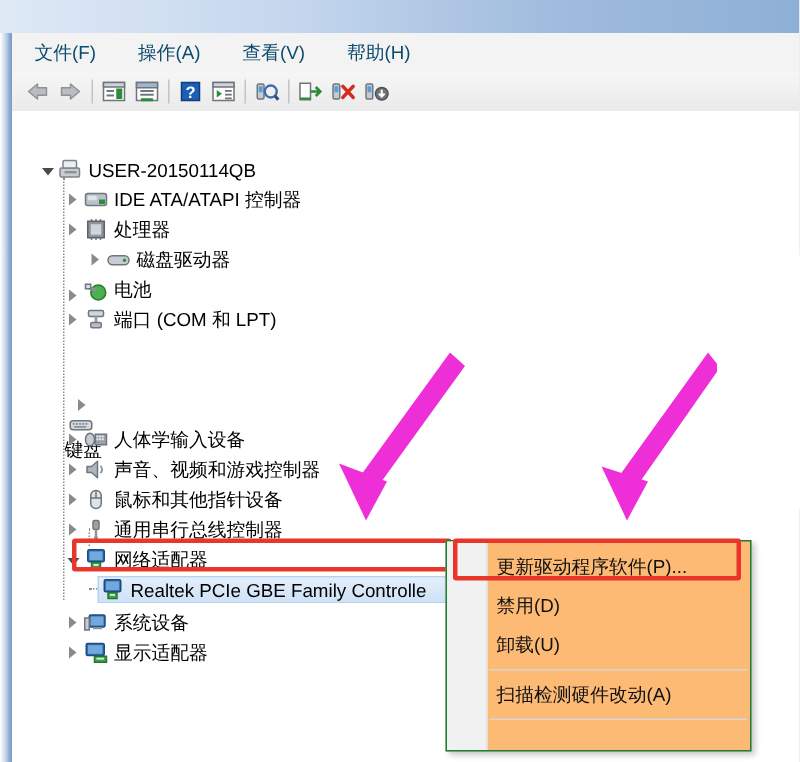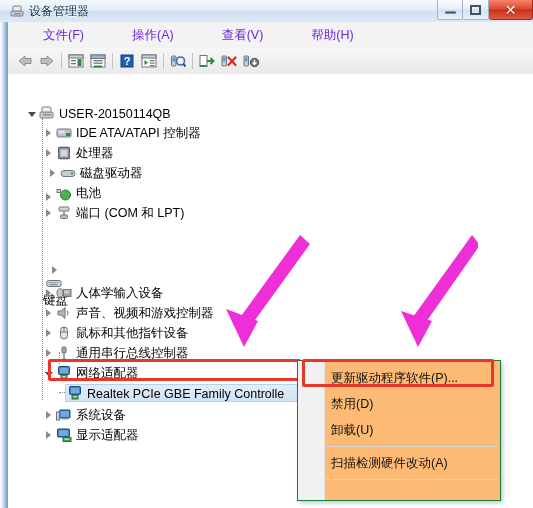--- a/index.html
+++ b/index.html
@@ -59,21 +59,21 @@
   
   .client{
     position:absolute;left:8px;top:22px;width:525px;height:486px;
     background:#f0f0f0;
   }
   .menubar{
     position:absolute;left:0;top:0;width:525px;height:26px;
     background:#f3f3f3;border-bottom:1px solid #e0e0e0;
   }
   .menu-items{position:absolute;left:12px;top:4px;display:flex;gap:22px;}
-  .menu-item{font-size:12.5px;color:#6d28d9;white-space:nowrap;padding:1px 3px;cursor:default;margin-left:20px;}
+  .menu-item{font-size:12.5px;color:#0c4a6e;white-space:nowrap;padding:1px 3px;cursor:default;}
 
   .toolbar{
     position:absolute;left:0;top:26px;width:525px;height:26px;
     background:linear-gradient(to bottom,#f6f6f6 0%,#eaeaea 100%);
     border-bottom:1px solid #d6d6d6;
   }
   .tb-row{position:absolute;left:6px;top:2px;display:flex;align-items:center;height:22px;}
   .tb-btn{width:22px;height:22px;display:flex;align-items:center;justify-content:center;}
   .tb-sep{width:1px;height:16px;background:#c3c3c3;margin:0 3px;}
 
@@ -127,42 +127,20 @@
   .arrow-svg{position:absolute;pointer-events:none;}
 </style>
 </head>
 <body>
 
 <div id="app">
 
   <div class="win-frame"></div>
   <div class="win-left-edge lower"></div>
 
-  <div class="titlebar">
-    <span class="title-icon">
-      <svg width="15" height="14" viewBox="0 0 15 14">
-        <rect x="1" y="7" width="12" height="5" rx="1" fill="#c9cdd2" stroke="#7d838a"></rect>
-        <rect x="3" y="2" width="8" height="5" rx="1" fill="#e9ecef" stroke="#7d838a"></rect>
-        <rect x="4" y="9" width="7" height="1.5" fill="#8b9199"></rect>
-      </svg>
-    </span>
-    <span class="title-text">设备管理器</span>
-
-    <div class="wbtns">
-      <div class="wbtn min">
-        <span class="glyph-min"></span>
-      </div>
-      <div class="wbtn max">
-        <span class="glyph-max"></span>
-      </div>
-      <div class="wbtn close">
-        <span class="glyph-close">✕</span>
-      </div>
-    </div>
-  </div>
 
   <div class="client">
 
     <div class="menubar">
       <div class="menu-items">
         <span class="menu-item">文件(F)</span>
         <span class="menu-item">操作(A)</span>
         <span class="menu-item">查看(V)</span>
         <span class="menu-item">帮助(H)</span>
       </div>
@@ -308,21 +286,21 @@
                 <line x1="11" y1="1" x2="11" y2="2.5"></line>
               <line x1="5" y1="13.5" x2="5" y2="15"></line>
                 <line x1="8" y1="13.5" x2="8" y2="15"></line>
                 <line x1="11" y1="13.5" x2="11" y2="15"></line>
             </g>
           </svg>
         </span>
         <span class="tlabel">处理器</span>
       </div>
 
-      <div class="trow" style="left:39px;top:90px;">
+      <div class="trow" style="left:50px;top:90px;">
         <span class="texp">
             <span class="tri"></span>
           </span>
         <span class="ticon">
           <svg width="16" height="16" viewBox="0 0 16 16">
             <rect x="1" y="5.5" width="14" height="6" rx="3" fill="#c6ccd2" stroke="#6f767e"></rect>
             <circle cx="12" cy="8.5" r="1.1" fill="#2e8b3a"></circle>
           </svg>
         </span>
         <span class="tlabel">磁盘驱动器</span>

